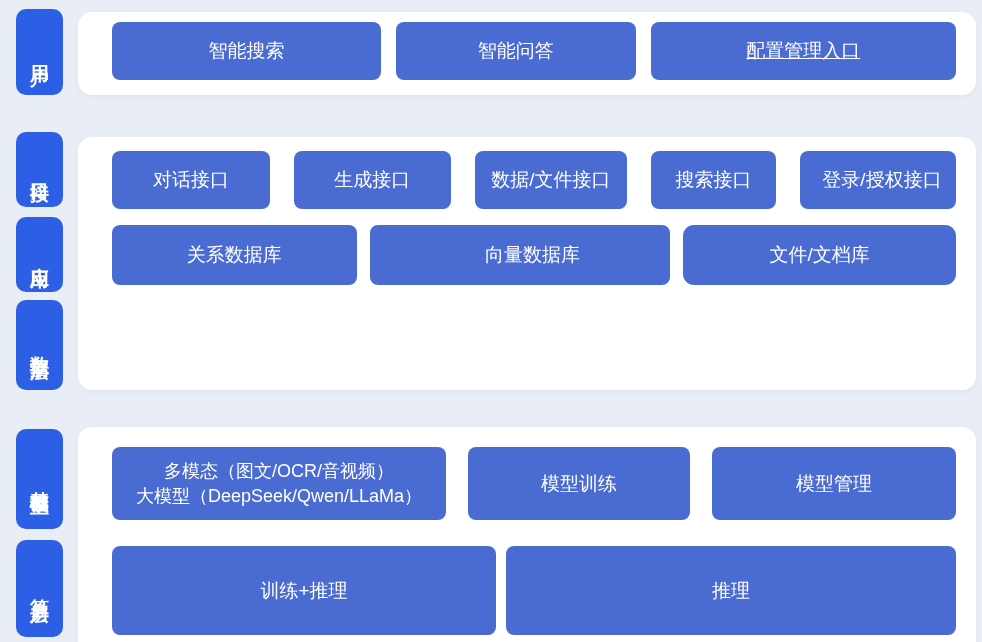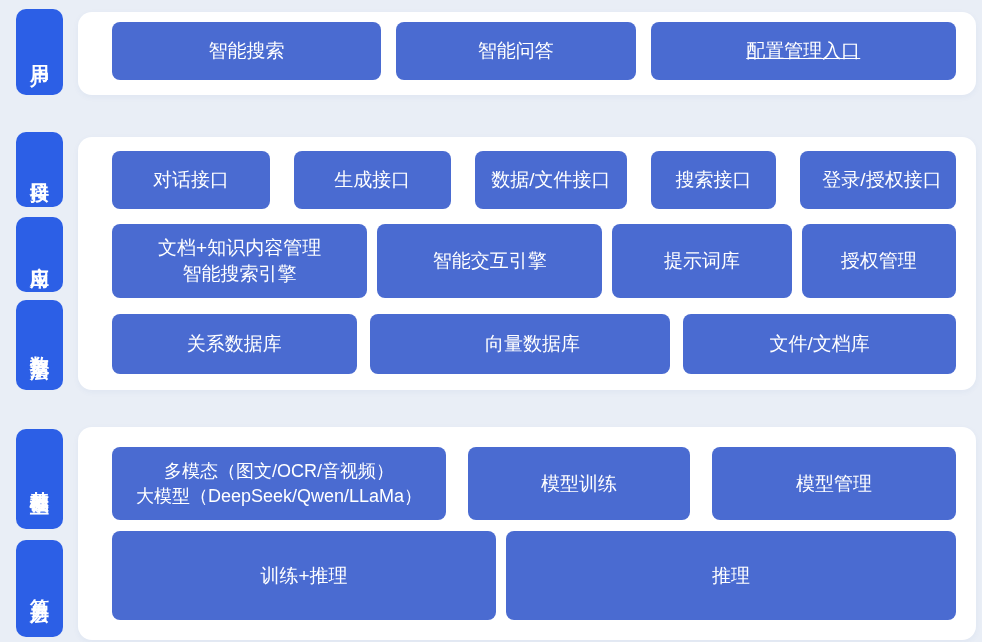--- a/index.html
+++ b/index.html
@@ -68,28 +68,28 @@
   
   .r3{height:74px;gap:10px;margin-top:15px;}
   .r3 .btn:nth-child(1){flex:253;}
   .r3 .btn:nth-child(2){flex:223;}
   .r3 .btn:nth-child(3){flex:178;}
   .r3 .btn:nth-child(4){flex:153;}
   
   .r4{height:60px;gap:13px;margin-top:16px;}
   .r4 .btn:nth-child(1){flex:253;}
   .r4 .btn:nth-child(2){flex:285;padding-left:25px;}
-  .r4 .btn:nth-child(3){flex:282;}
+  .r4 .btn:nth-child(3){flex:282;border-radius:11px;}
   
   .r5{height:73px;gap:22px;}
   .r5 .btn:nth-child(1){flex:331;font-size:18px;}
   .r5 .btn:nth-child(2){flex:220;}
   .r5 .btn:nth-child(3){flex:242;}
   
-  .r6{height:89px;gap:10px;margin-top:11px;}
+  .r6{height:89px;gap:10px;margin-top:26px;}
   .r6 .btn:nth-child(1){flex:388;}
   .r6 .btn:nth-child(2){flex:455;text-align:center;}
 </style>
 </head>
 <body>
 
 <div class="canvas">
 
   <section class="band band1">
     <div class="labelcol">
@@ -119,27 +119,20 @@
       </div>
     </div>
     <div class="panel p2">
       <div class="row r2">
         <div class="btn">对话接口</div>
         <div class="btn">生成接口</div>
         <div class="btn">数据/文件接口</div>
         <div class="btn">搜索接口</div>
         <div class="btn">登录/授权接口</div>
       </div>
-      <div class="row r3">
-        <div class="btn">文档+知识内容管理
-智能搜索引擎</div>
-        <div class="btn">智能交互引擎</div>
-        <div class="btn">提示词库</div>
-        <div class="btn">授权管理</div>
-      </div>
       <div class="row r4">
         <div class="btn">关系数据库</div>
         <div class="btn">向量数据库</div>
         <div class="btn">文件/文档库</div>
       </div>
     </div>
   </section>
 
   <section class="band band3">
     <div class="labelcol">

